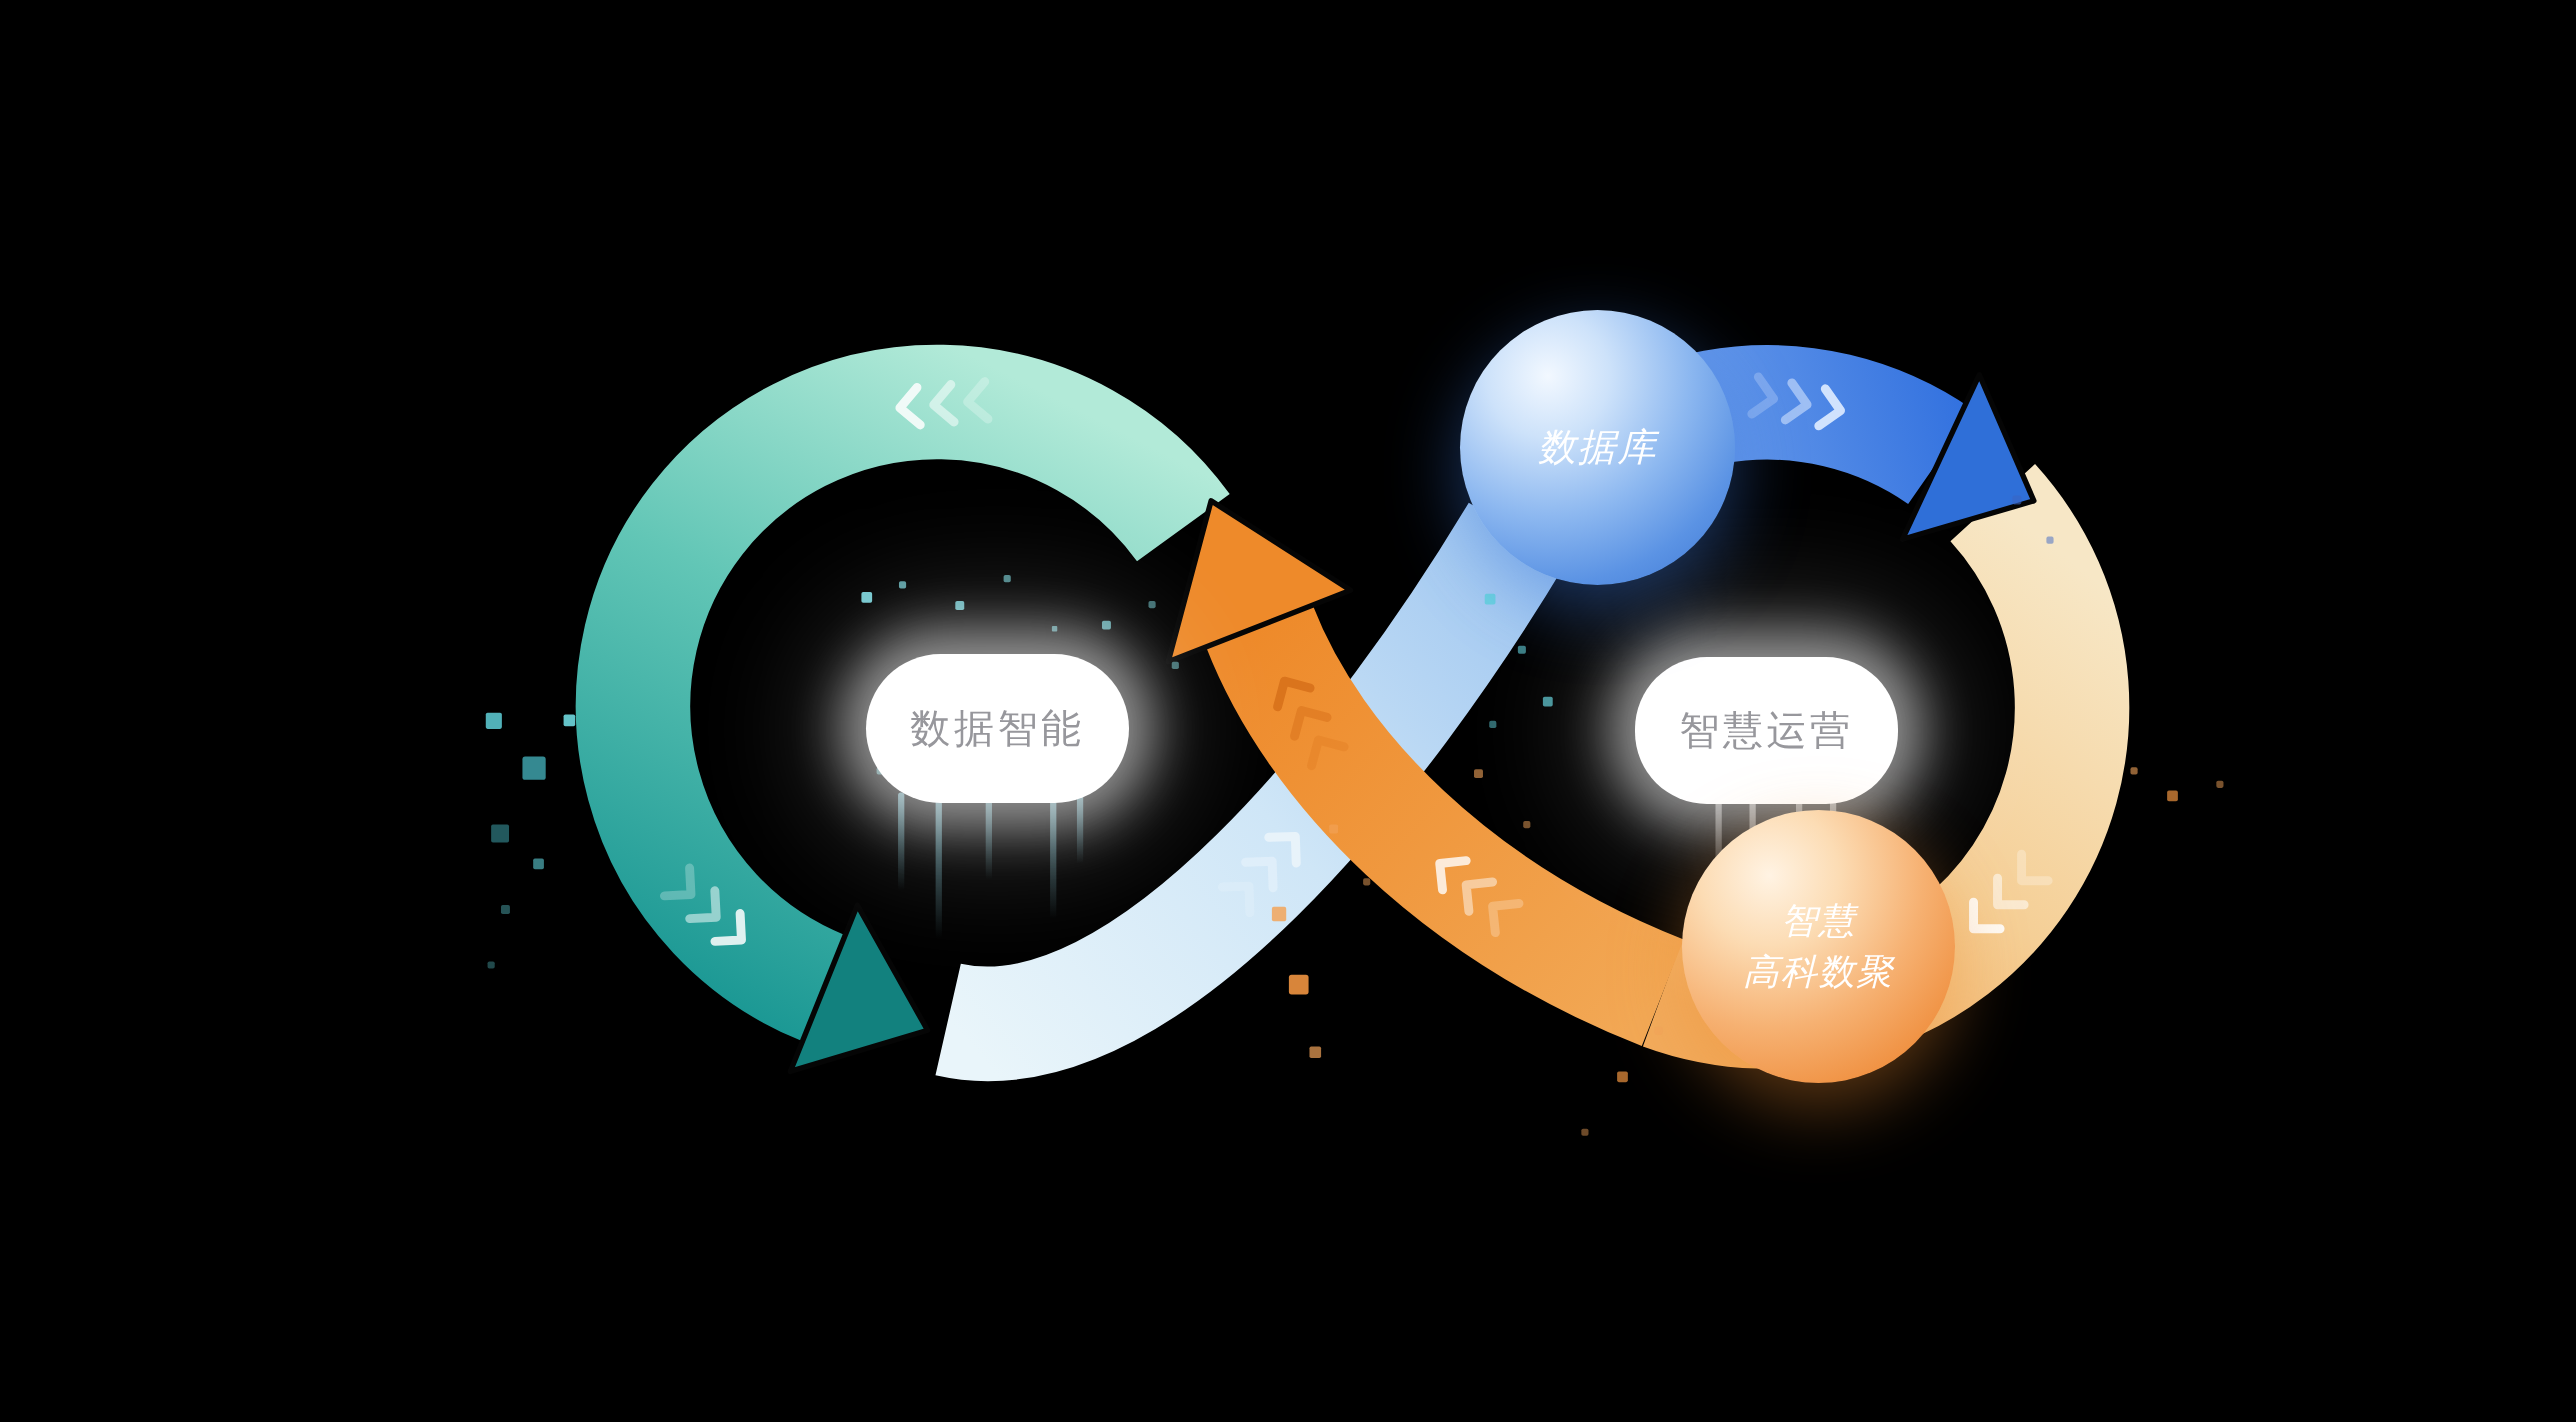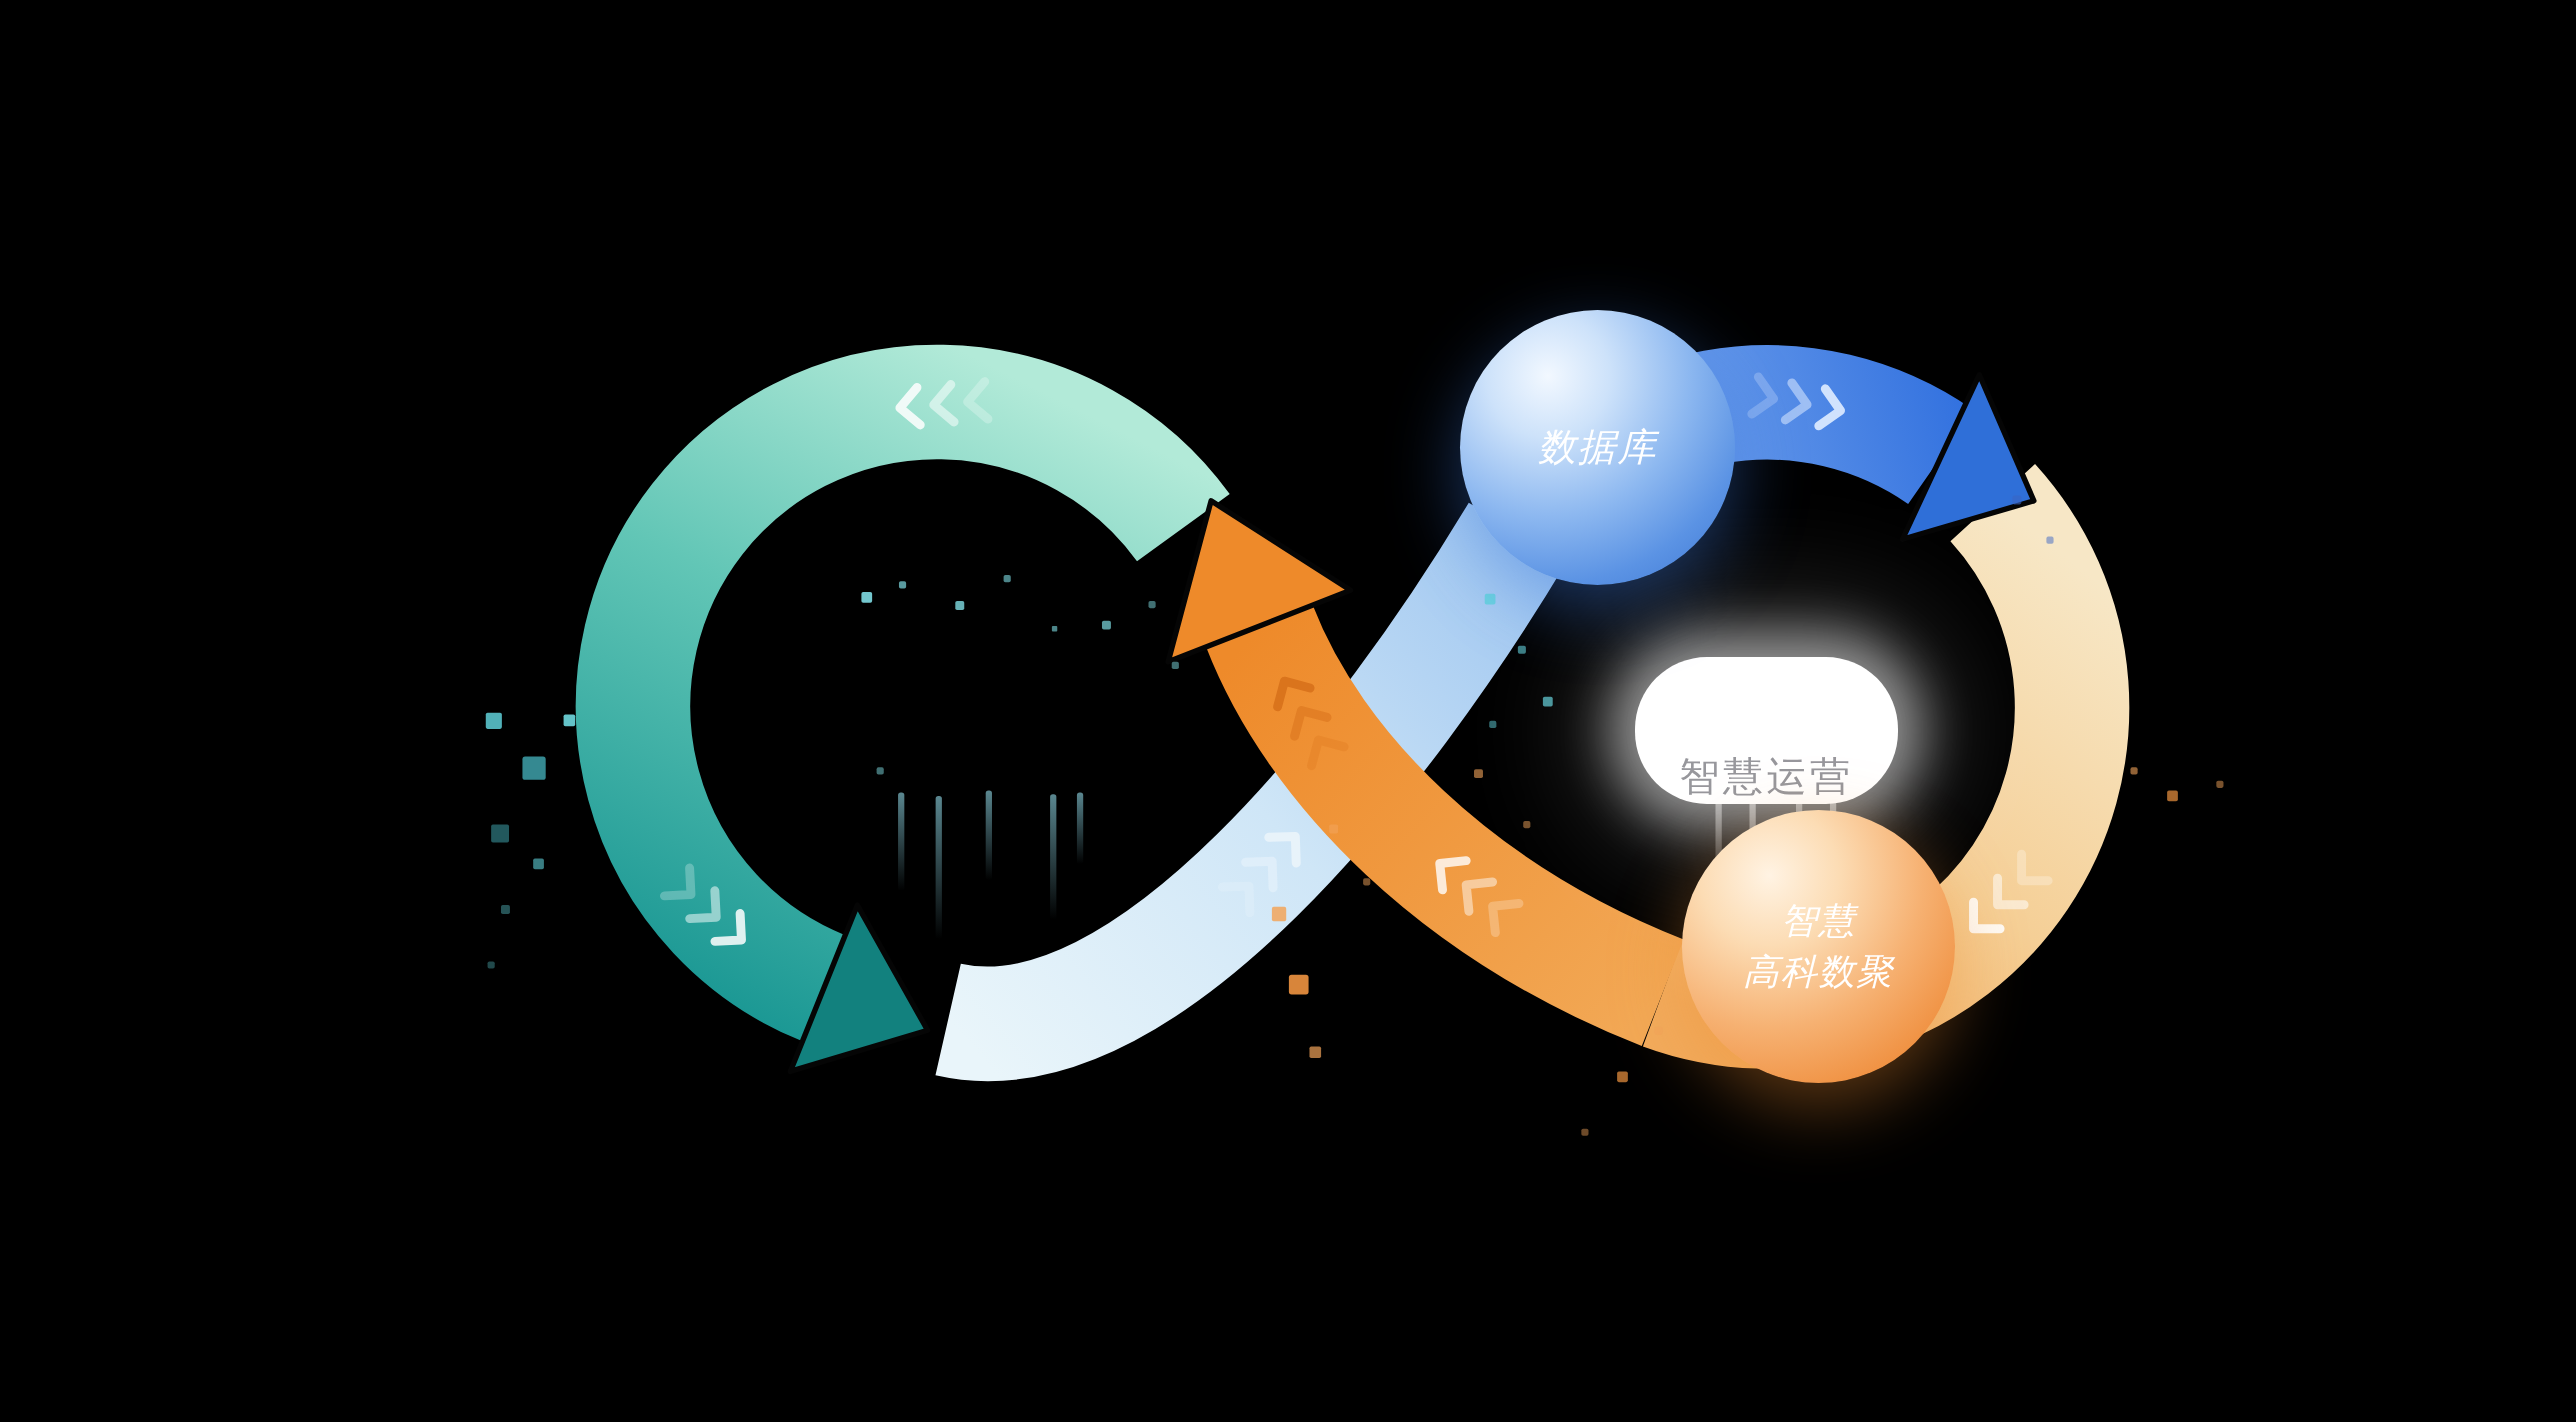--- a/index.html
+++ b/index.html
@@ -27,21 +27,21 @@
     left:1682px;top:810px;width:273px;height:273px;font-size:36px;
     background:radial-gradient(circle at 32% 24%,#fff3e3 0%,#fcdcb4 25%,#f6b172 55%,#f09243 80%,#ea8130 100%);
     box-shadow:0 23px 72px rgba(235,140,50,0.4);
   }
   .pill{
     position:absolute;background:#ffffff;display:flex;align-items:center;justify-content:center;
     color:#97979c;font-size:40px;letter-spacing:3.6px;font-weight:500;
     box-shadow:0 0 50px 25px rgba(255,255,255,0.5),0 0 116px 58px rgba(255,255,255,0.16);
   }
   .pill-left{left:866px;top:654px;width:263px;height:149px;border-radius:75px;}
-  .pill-right{left:1635px;top:657px;width:263px;height:147px;border-radius:72px;align-items:flex-end;}
+  .pill-right{left:1635px;top:657px;width:263px;height:147px;border-radius:72px;}
 </style>
 </head>
 <body>
 
 <div class="stage">
 
   <svg width="2576" height="1422" viewBox="0 0 2880 1590">
     <defs>
       <linearGradient id="gradTeal" gradientUnits="userSpaceOnUse" x1="1150" y1="430" x2="800" y2="1120">
         <stop offset="0" stop-color="#b2ead8"></stop>
@@ -151,20 +151,23 @@
       <rect x="1102" y="884" width="7" height="100" rx="3" fill="url(#streakTeal)"></rect>
       <rect x="1174" y="888" width="7" height="140" rx="3" fill="url(#streakTeal)"></rect>
       <rect x="1204" y="886" width="7" height="80" rx="3" fill="url(#streakTeal)"></rect>
       <rect x="1918" y="886" width="7" height="120" rx="3" fill="url(#streakWhite)"></rect>
       <rect x="1956" y="890" width="7" height="150" rx="3" fill="url(#streakWhite)"></rect>
       <rect x="2008" y="884" width="7" height="100" rx="3" fill="url(#streakWhite)"></rect>
       <rect x="2046" y="888" width="7" height="130" rx="3" fill="url(#streakWhite)"></rect>
     </g>
   </svg>
 
+  <div class="pill pill-left">
+    <span>数据智能</span>
+  </div>
   <div class="pill pill-right">
     <span>智慧运营</span>
   </div>
 
   <div class="sphere sphere-db">
     <span>数据库</span>
   </div>
   <div class="sphere sphere-dec">
     <span>智慧</span>
     <span>高科数聚</span>

